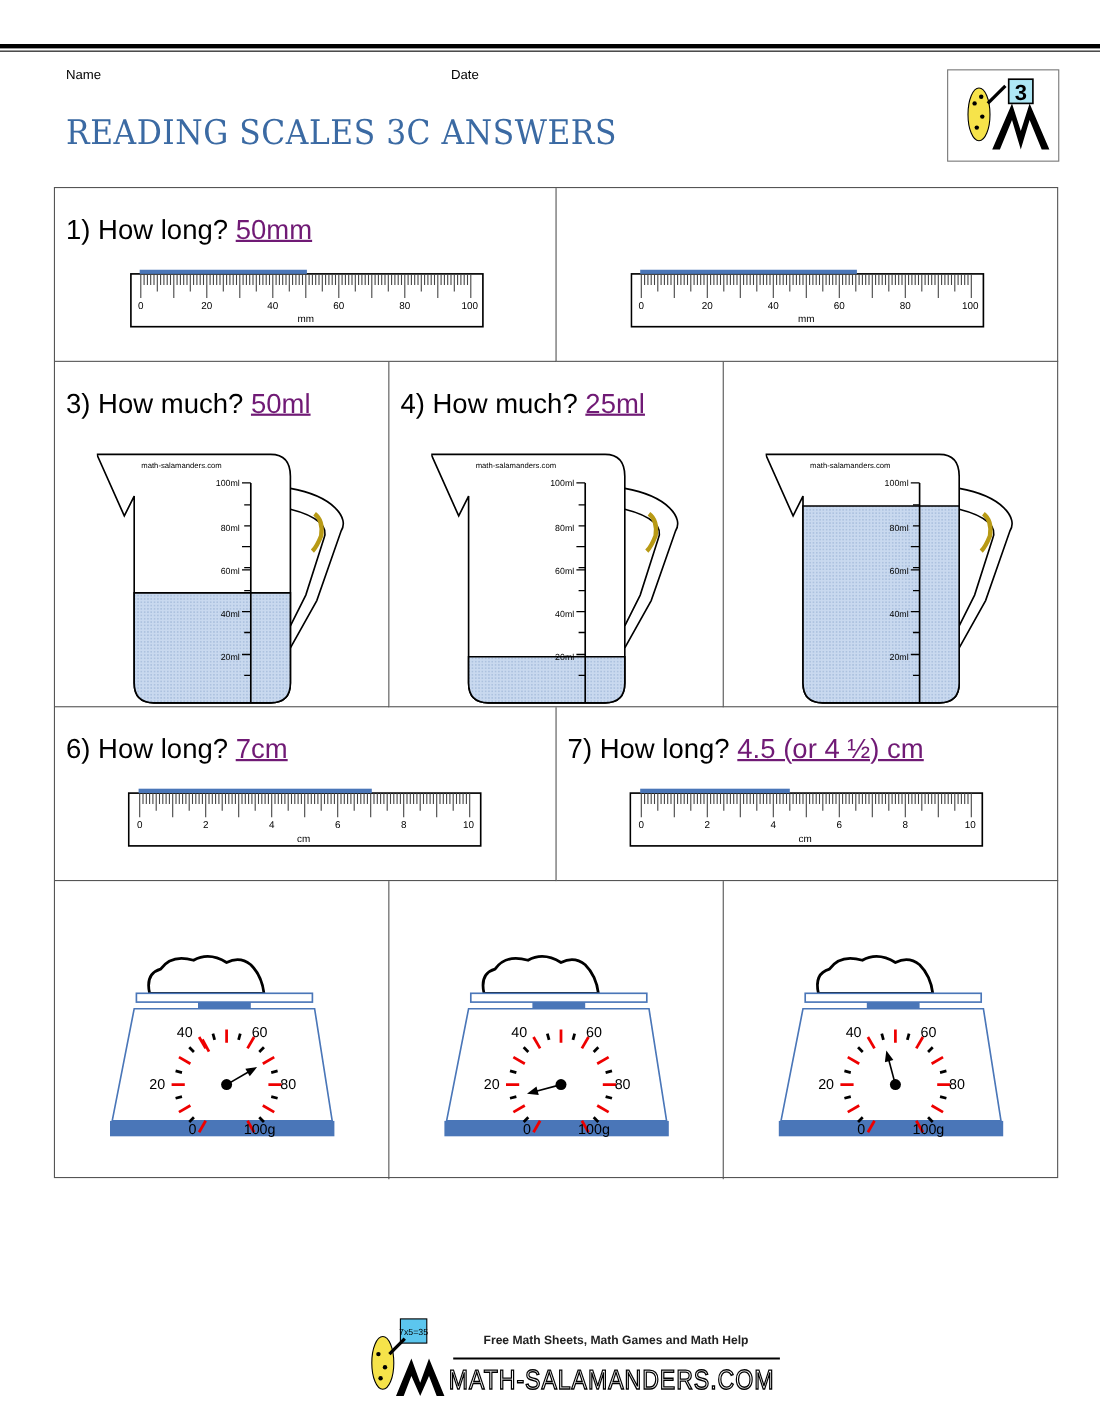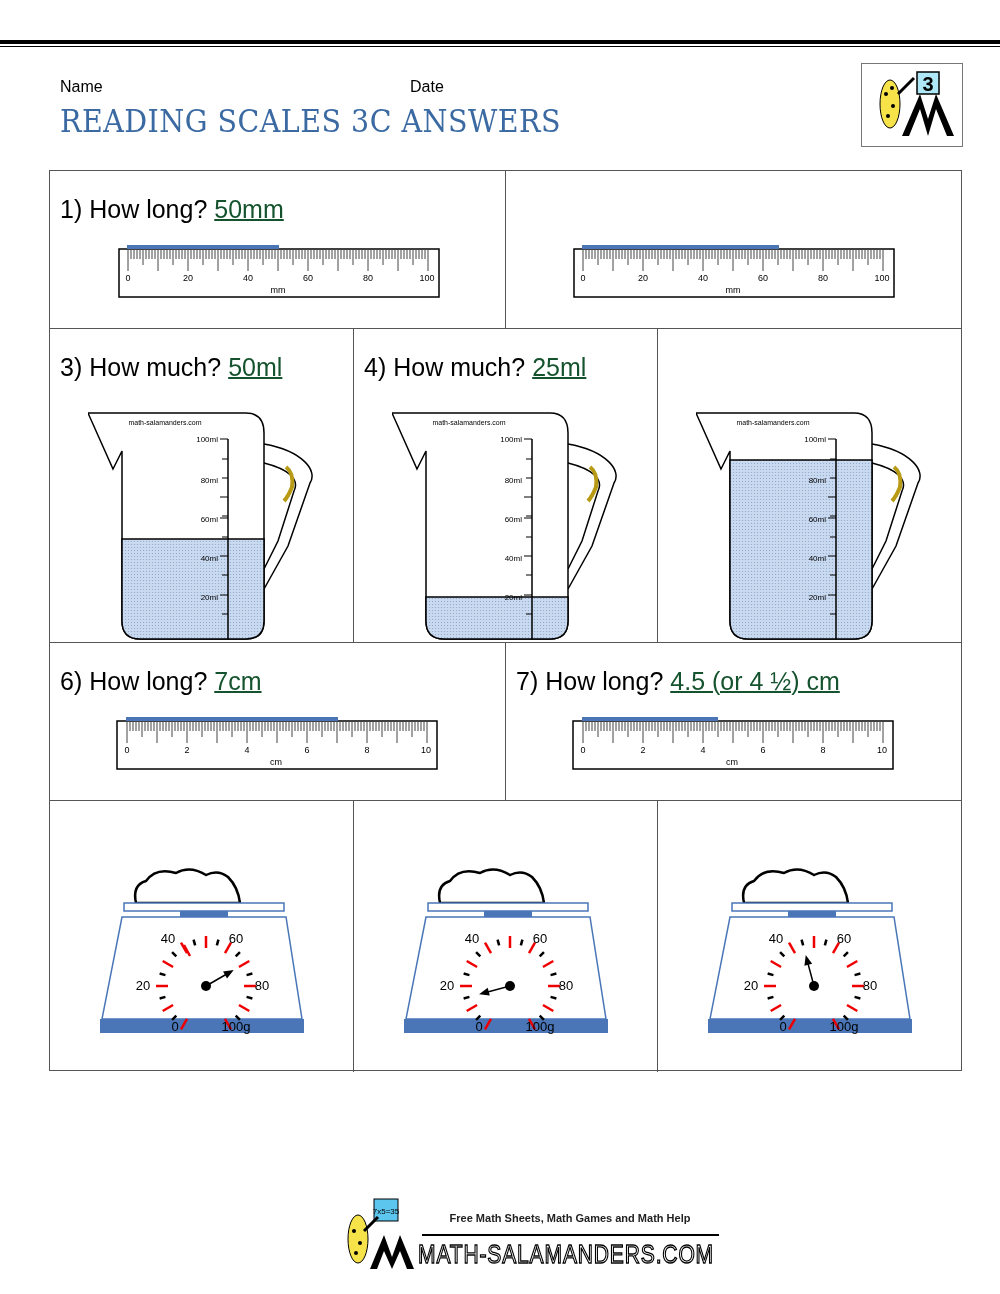--- a/index.html
+++ b/index.html
@@ -1,27 +1,27 @@
 <!DOCTYPE html>
 <html><head>
 <meta charset="utf-8">
 <style>
   html, body { margin:0; padding:0; background:#fff; }
   body { width:1000px; height:1294px; position:relative; overflow:hidden; font-family:"Liberation Sans", sans-serif; color:#000; }
   .topline1 { position:absolute; left:0; top:40px; width:1000px; height:4px; background:#000; }
   .topline2 { position:absolute; left:0; top:46px; width:1000px; height:1px; background:#000; }
-  .lbl { position:absolute; top:78px; font-size:16px; }
+  .lbl { position:absolute; top:61px; font-size:12px; }
   .title { position:absolute; left:60px; top:103px; font-family:"DejaVu Serif", serif; font-size:31px; color:#3b6aa3; letter-spacing:0.5px; transform:scaleX(0.92); transform-origin:left; }
   .logo { position:absolute; left:861px; top:63px; width:100px; height:82px; border:1px solid #777; background:#fff; }
   .grid { position:absolute; left:49px; top:170px; width:913px; height:901px; border:1px solid #555; box-sizing:border-box; }
   .cell { position:absolute; border-right:1px solid #555; border-bottom:1px solid #555; box-sizing:border-box; }
   .q { position:absolute; left:10px; top:24px; font-size:25px; white-space:nowrap; }
-  .ans { color:#14532d; text-decoration:underline; text-decoration-thickness:2px; }
+  .ans { color:#701a75; text-decoration:underline; text-decoration-thickness:2px; }
   svg { position:absolute; }
-  .footer { position:absolute; left:334px; top:1195px; width:390px; height:80px; }
+  .footer { position:absolute; left:324px; top:1195px; width:390px; height:80px; }
 </style>
 </head>
 <body>
 
 <div class="topline1"></div>
 <div class="topline2"></div>
 
 <div class="lbl" style="left:60px">Name</div>
 <div class="lbl" style="left:410px">Date</div>
 <div class="title">READING SCALES 3C ANSWERS</div>

